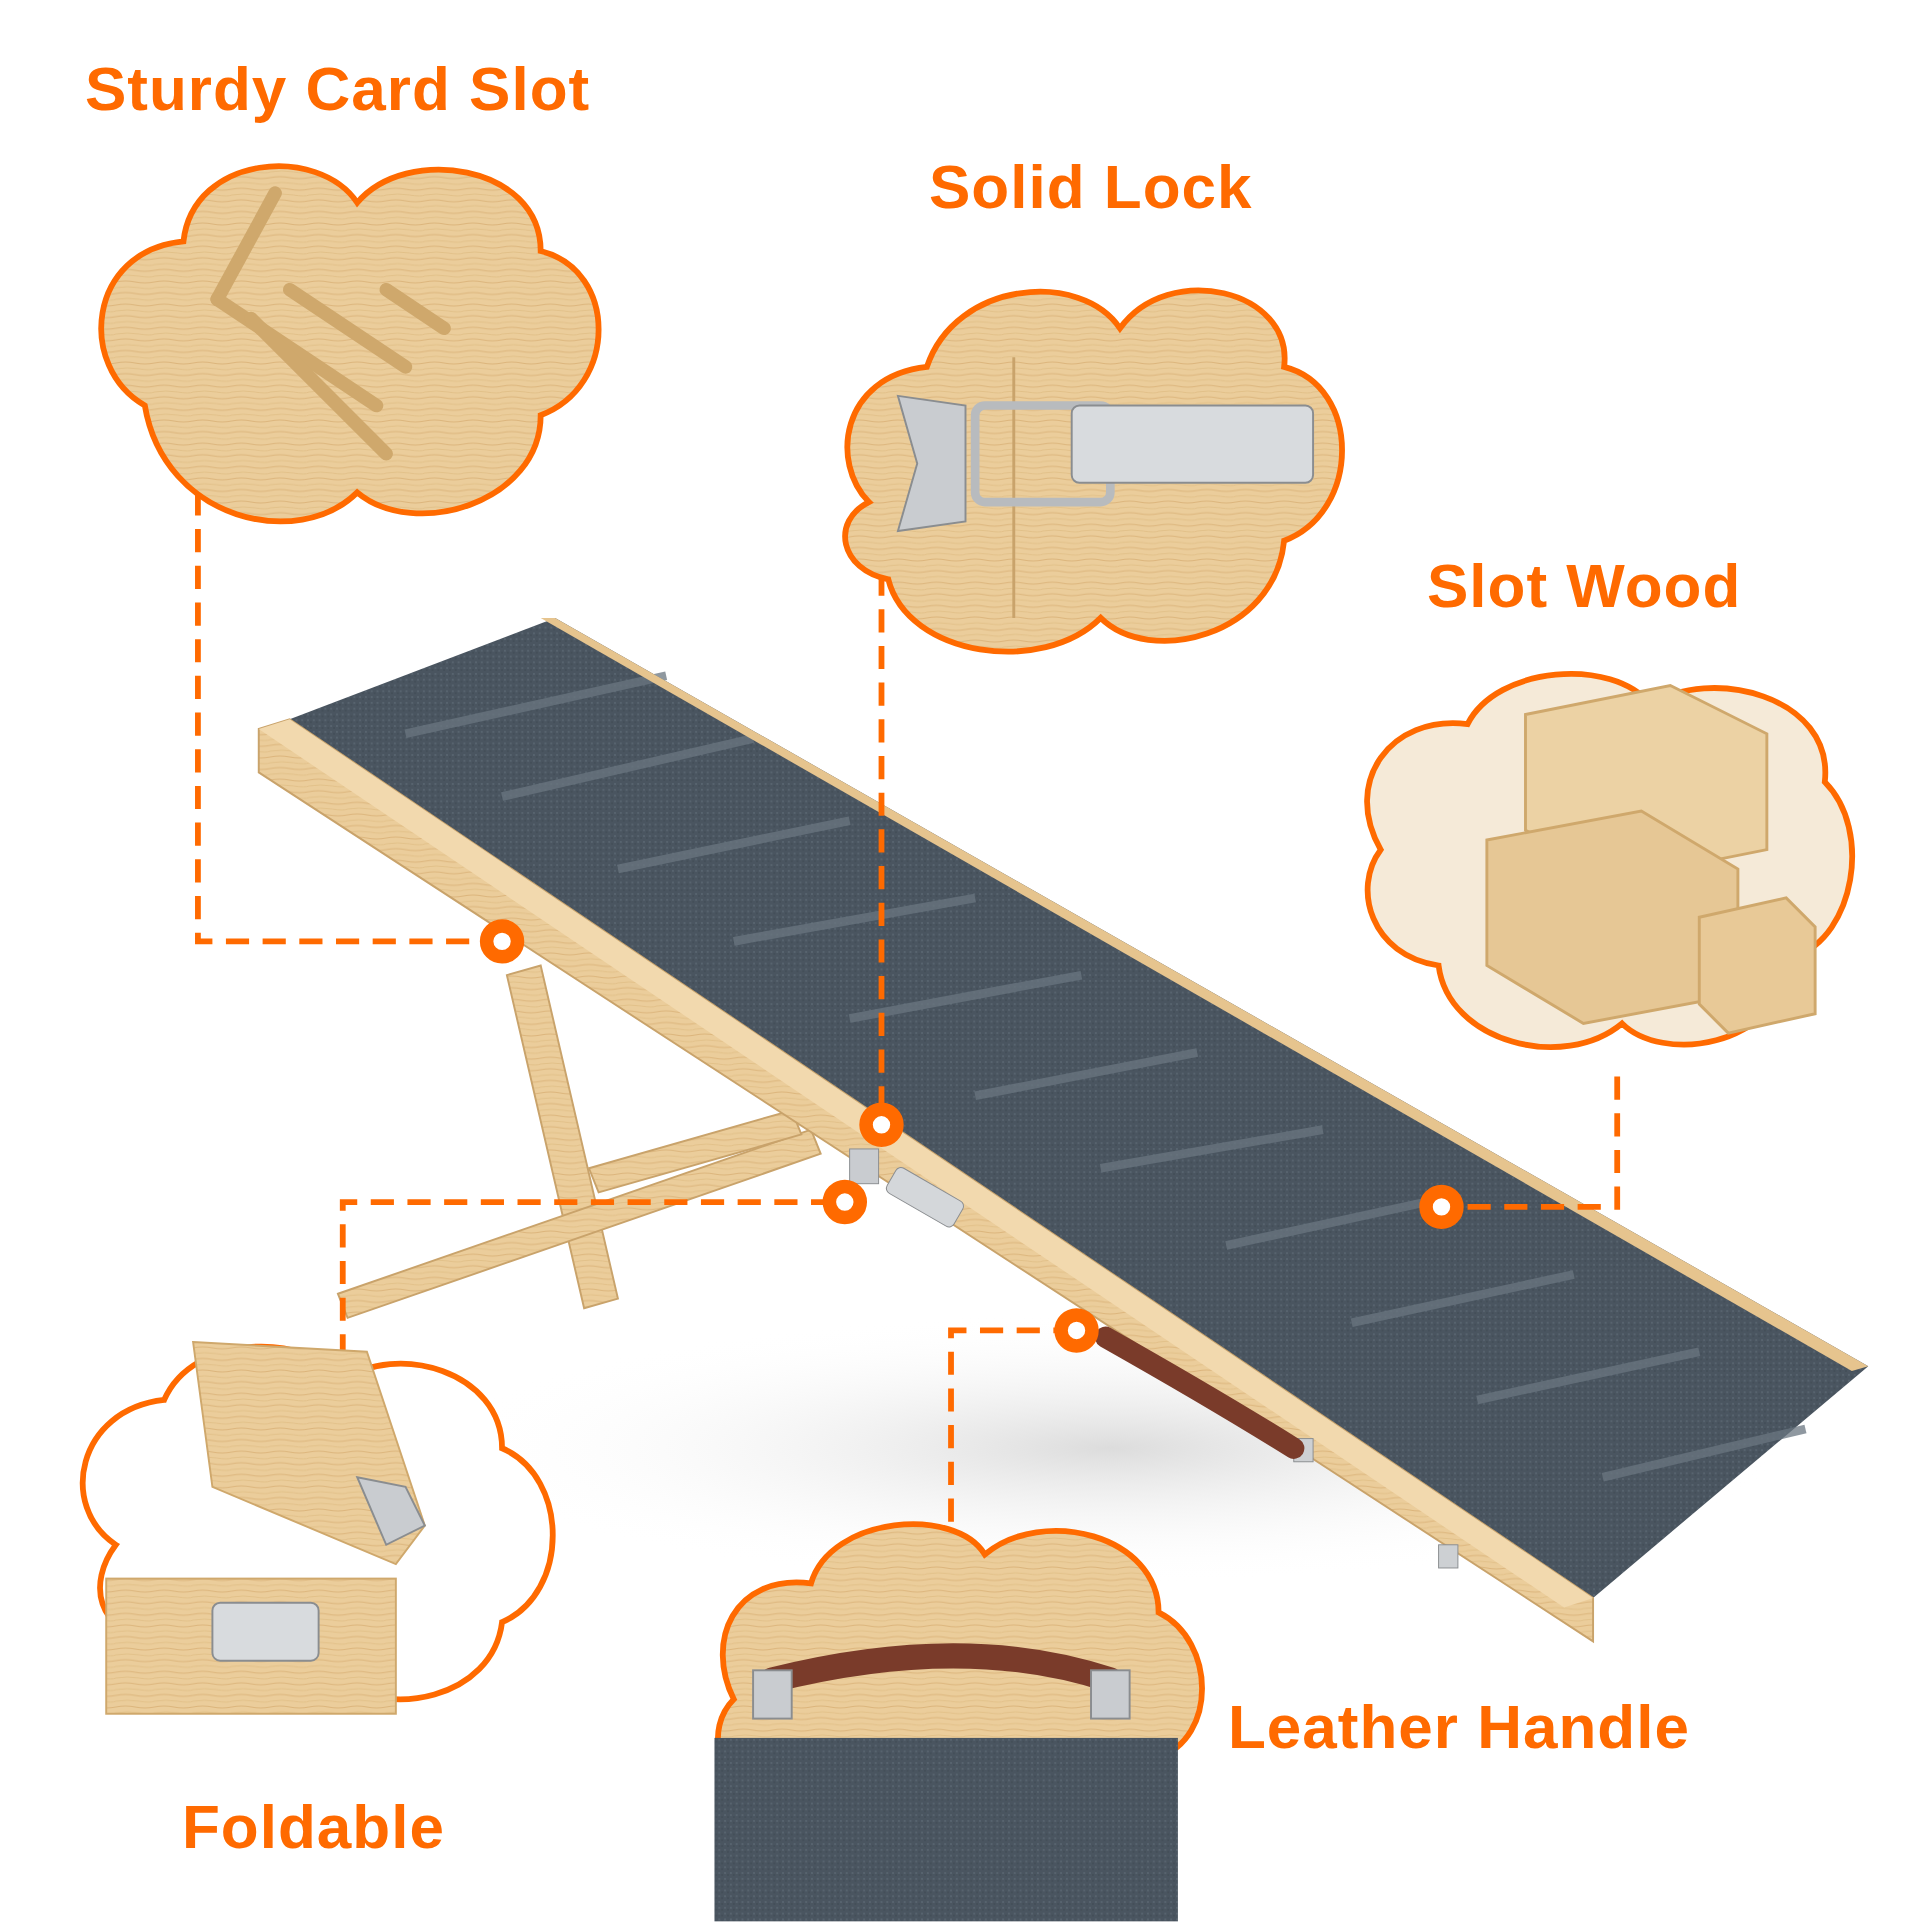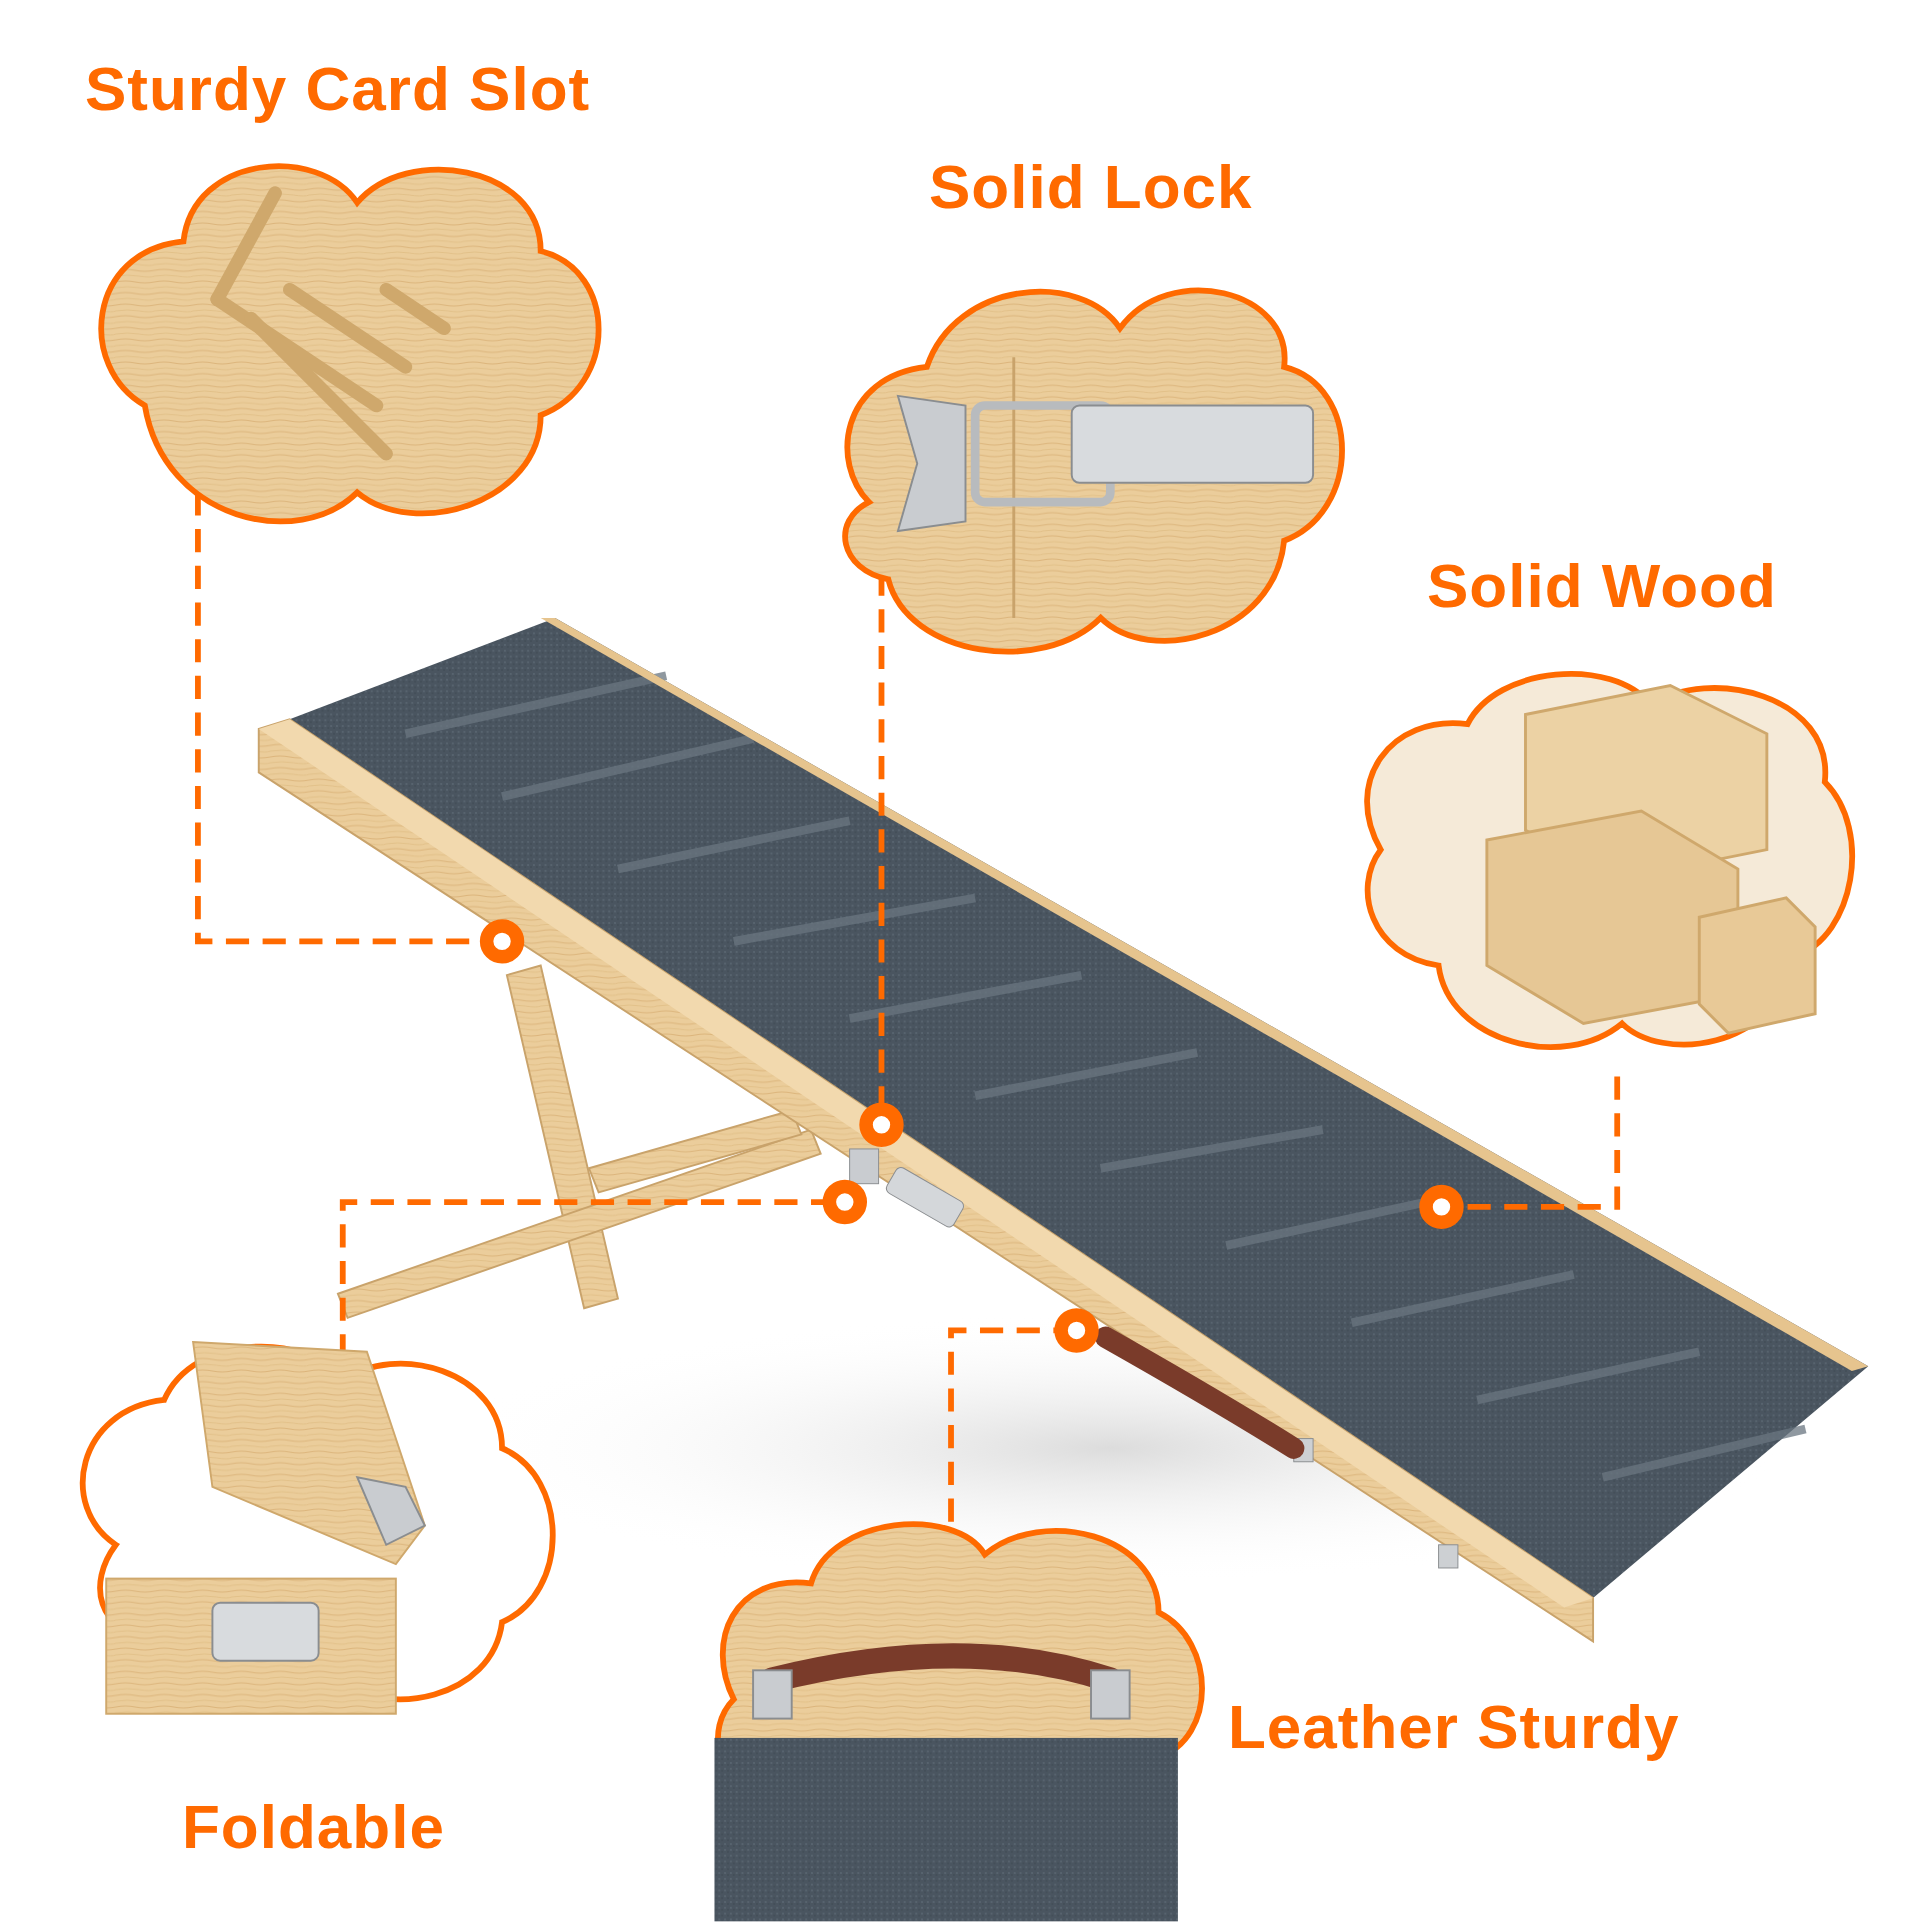--- a/index.html
+++ b/index.html
@@ -119,17 +119,17 @@
       <path d="M760,1760 C730,1700 760,1630 840,1640 C860,1570 990,1560 1020,1610 C1080,1560 1200,1590 1200,1670 C1260,1700 1260,1800 1200,1820 C1190,1920 1060,1950 1010,1900 C950,1950 820,1930 800,1860 C740,1850 730,1790 760,1760 Z" fill="url(#grain)" stroke="#ff6a00" stroke-width="6"></path>
       <rect x="740" y="1800" width="480" height="190" fill="url(#carpet)"></rect>
       <path d="M800,1740 Q1000,1690 1150,1740" stroke="#7a3b2a" stroke-width="26" fill="none" stroke-linecap="round"></path>
       <rect x="780" y="1730" width="40" height="50" fill="#c9ccd0" stroke="#8a8d90" stroke-width="2"></rect>
       <rect x="1130" y="1730" width="40" height="50" fill="#c9ccd0" stroke="#8a8d90" stroke-width="2"></rect>
     </g>
   </svg>
 
   <div class="title" style="left:929px;top:156px;">Solid Lock</div>
   <div class="title" style="left:85px;top:58px;">Sturdy Card Slot</div>
-  <div class="title" style="left:1427px;top:555px;">Solid Wood</div>
+  <div class="title" style="left:1427px;top:555px;">Slot Wood</div>
   <div class="title" style="left:182px;top:1796px;">Foldable</div>
-  <div class="title" style="left:1228px;top:1696px;">Leather Sturdy</div>
+  <div class="title" style="left:1228px;top:1696px;">Leather Handle</div>
 </div>
 
 
 </body></html>

